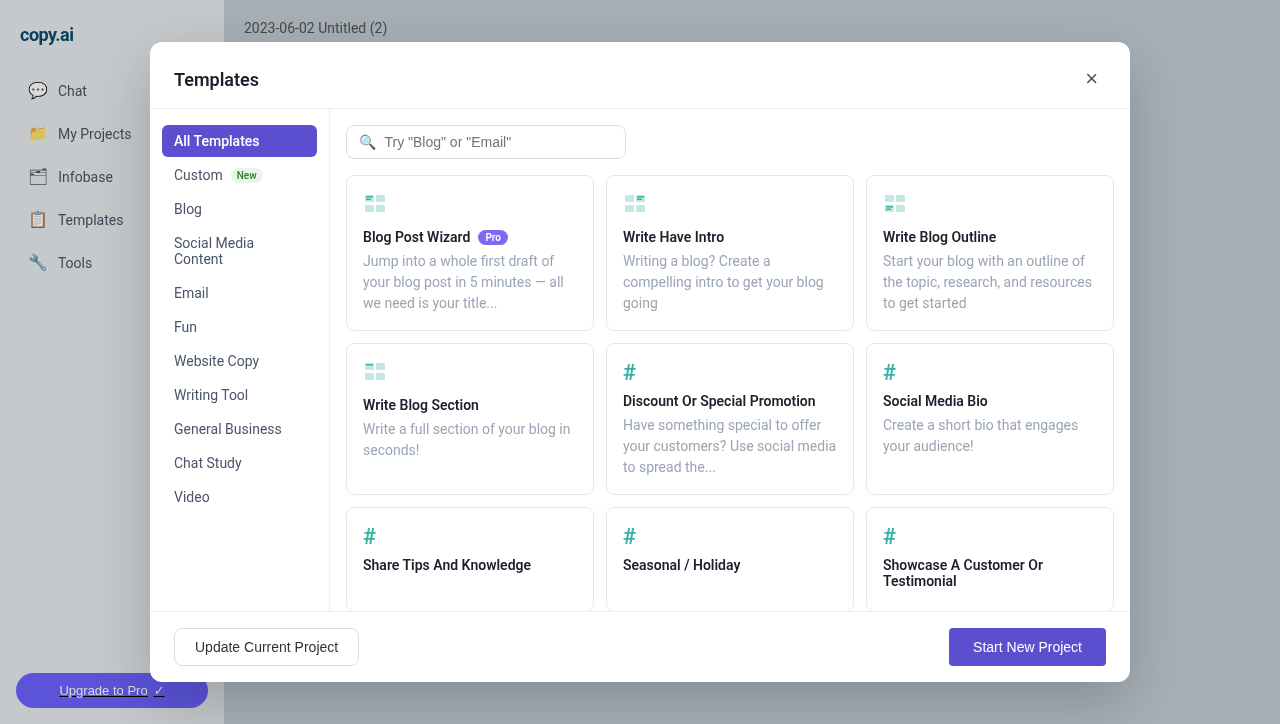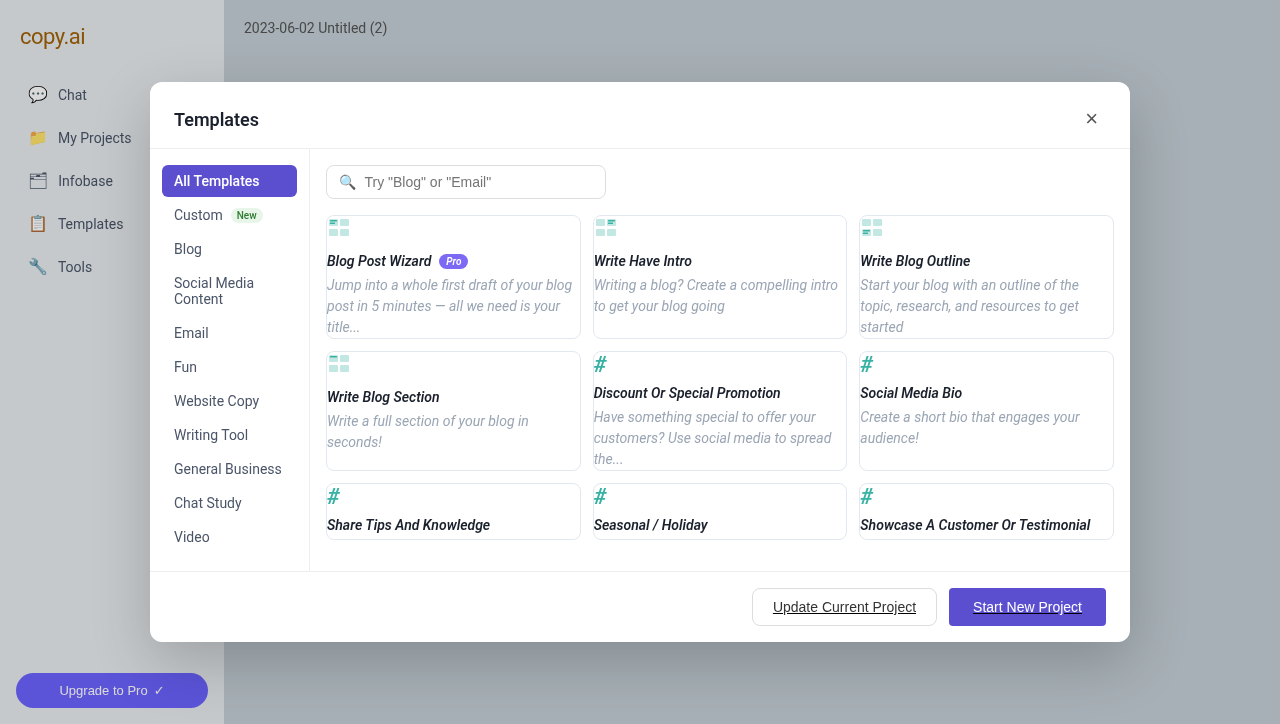--- a/index.html
+++ b/index.html
@@ -17,40 +17,41 @@
       position: absolute;
       left: 0; top: 0;
       width: 224px; height: 724px;
       background: #e8edf0;
       display: flex;
       flex-direction: column;
       padding-top: 16px;
     }
     .sidebar-logo {
       padding: 8px 20px 24px;
-      font-size: 22px;
-      font-weight: 400;
-      color: #a16207;
+      font-size: 18px;
+      font-weight: 700;
+      color: #0c4a6e;
       letter-spacing: -0.5px;
     }
     .sidebar-item {
       display: flex;
       align-items: center;
       gap: 10px;
       padding: 12px 20px;
       font-size: 14px;
       color: #4a5568;
       cursor: pointer;
       border-radius: 8px;
       margin: 0 8px;
     }
     .sidebar-item .icon { font-size: 16px; }
     .sidebar-bottom {
       margin-top: auto;
       padding: 16px;
+      text-decoration: underline;
     }
     .upgrade-btn {
       background: #6c63ff;
       color: white;
       border: none;
       border-radius: 20px;
       padding: 10px 18px;
       font-size: 13px;
       cursor: pointer;
       display: flex;
@@ -123,21 +124,21 @@
 
     
     .modal-body {
       display: flex;
       flex: 1;
       overflow: hidden;
     }
 
     
     .modal-sidebar {
-      width: 160px;
+      width: 180px;
       flex-shrink: 0;
       padding: 16px 12px;
       border-right: 1px solid #eee;
       overflow-y: auto;
     }
     .modal-sidebar-item {
       padding: 8px 12px;
       border-radius: 6px;
       font-size: 14px;
       color: #4a5568;
@@ -198,23 +199,23 @@
       padding: 8px 16px 16px;
     }
     .templates-grid {
       display: grid;
       grid-template-columns: repeat(3, 1fr);
       gap: 12px;
     }
     .template-card {
       border: 1px solid #e2e8f0;
       border-radius: 8px;
+      padding: 16px;
       cursor: pointer;
       transition: box-shadow 0.15s;
-      font-style: italic;
     }
     .template-card-icon {
       font-size: 22px;
       margin-bottom: 8px;
       color: #38b2a3;
     }
     .template-card-icon.hash { color: #38b2a3; font-size: 24px; font-weight: 700; }
     .template-card-title {
       font-size: 14px;
       font-weight: 600;
@@ -236,24 +237,23 @@
       font-size: 14px;
       color: #9aa5b4;
       line-height: 1.5;
     }
 
     
     .modal-footer {
       padding: 16px 24px;
       border-top: 1px solid #eee;
       display: flex;
-      justify-content: flex-end;
+      justify-content: space-between;
       gap: 12px;
       flex-shrink: 0;
-      text-decoration: underline;
     }
     .btn-secondary {
       background: white;
       border: 1px solid #ddd;
       border-radius: 8px;
       padding: 10px 20px;
       font-size: 14px;
       cursor: pointer;
       color: #333;
     }

